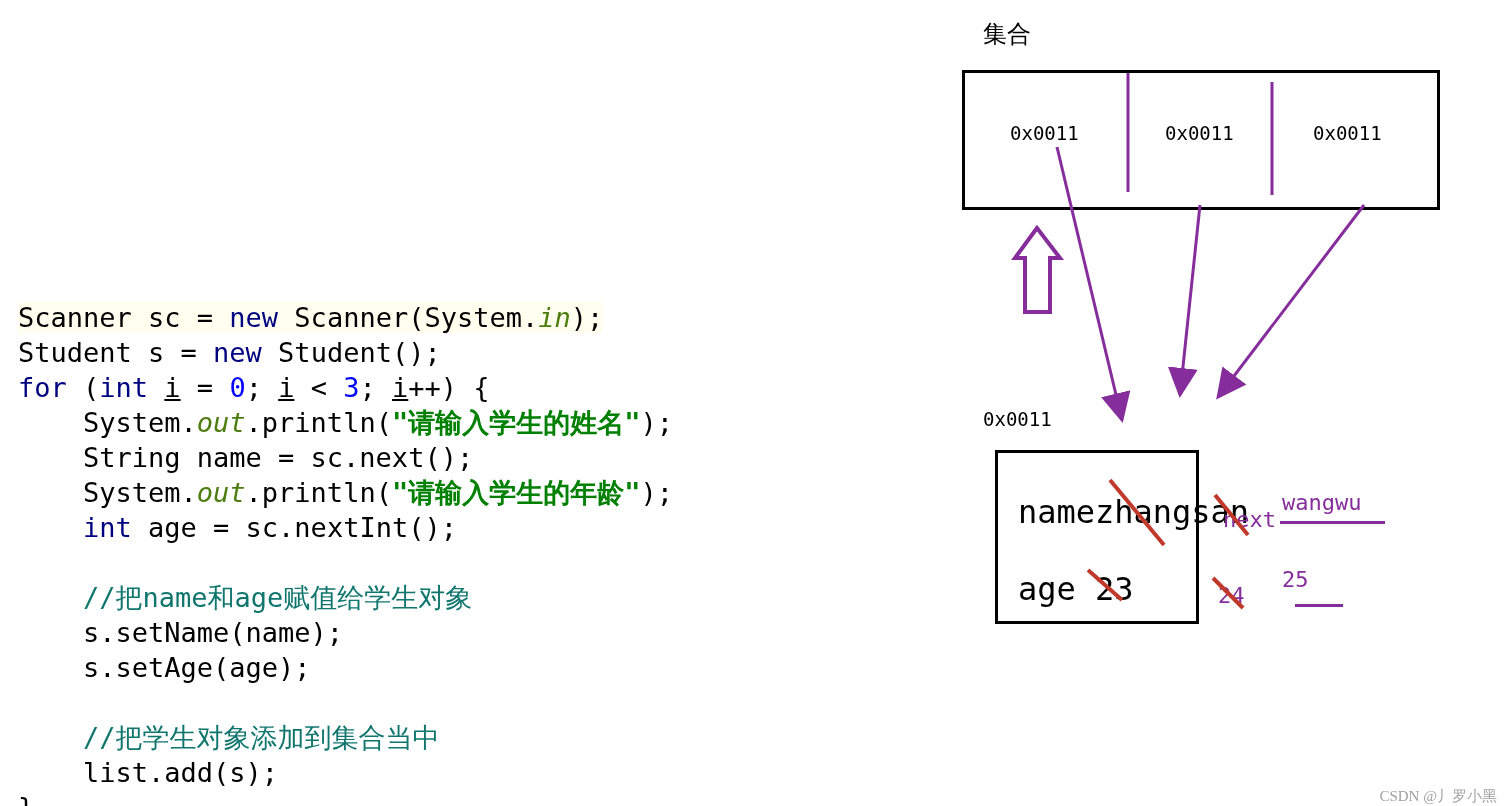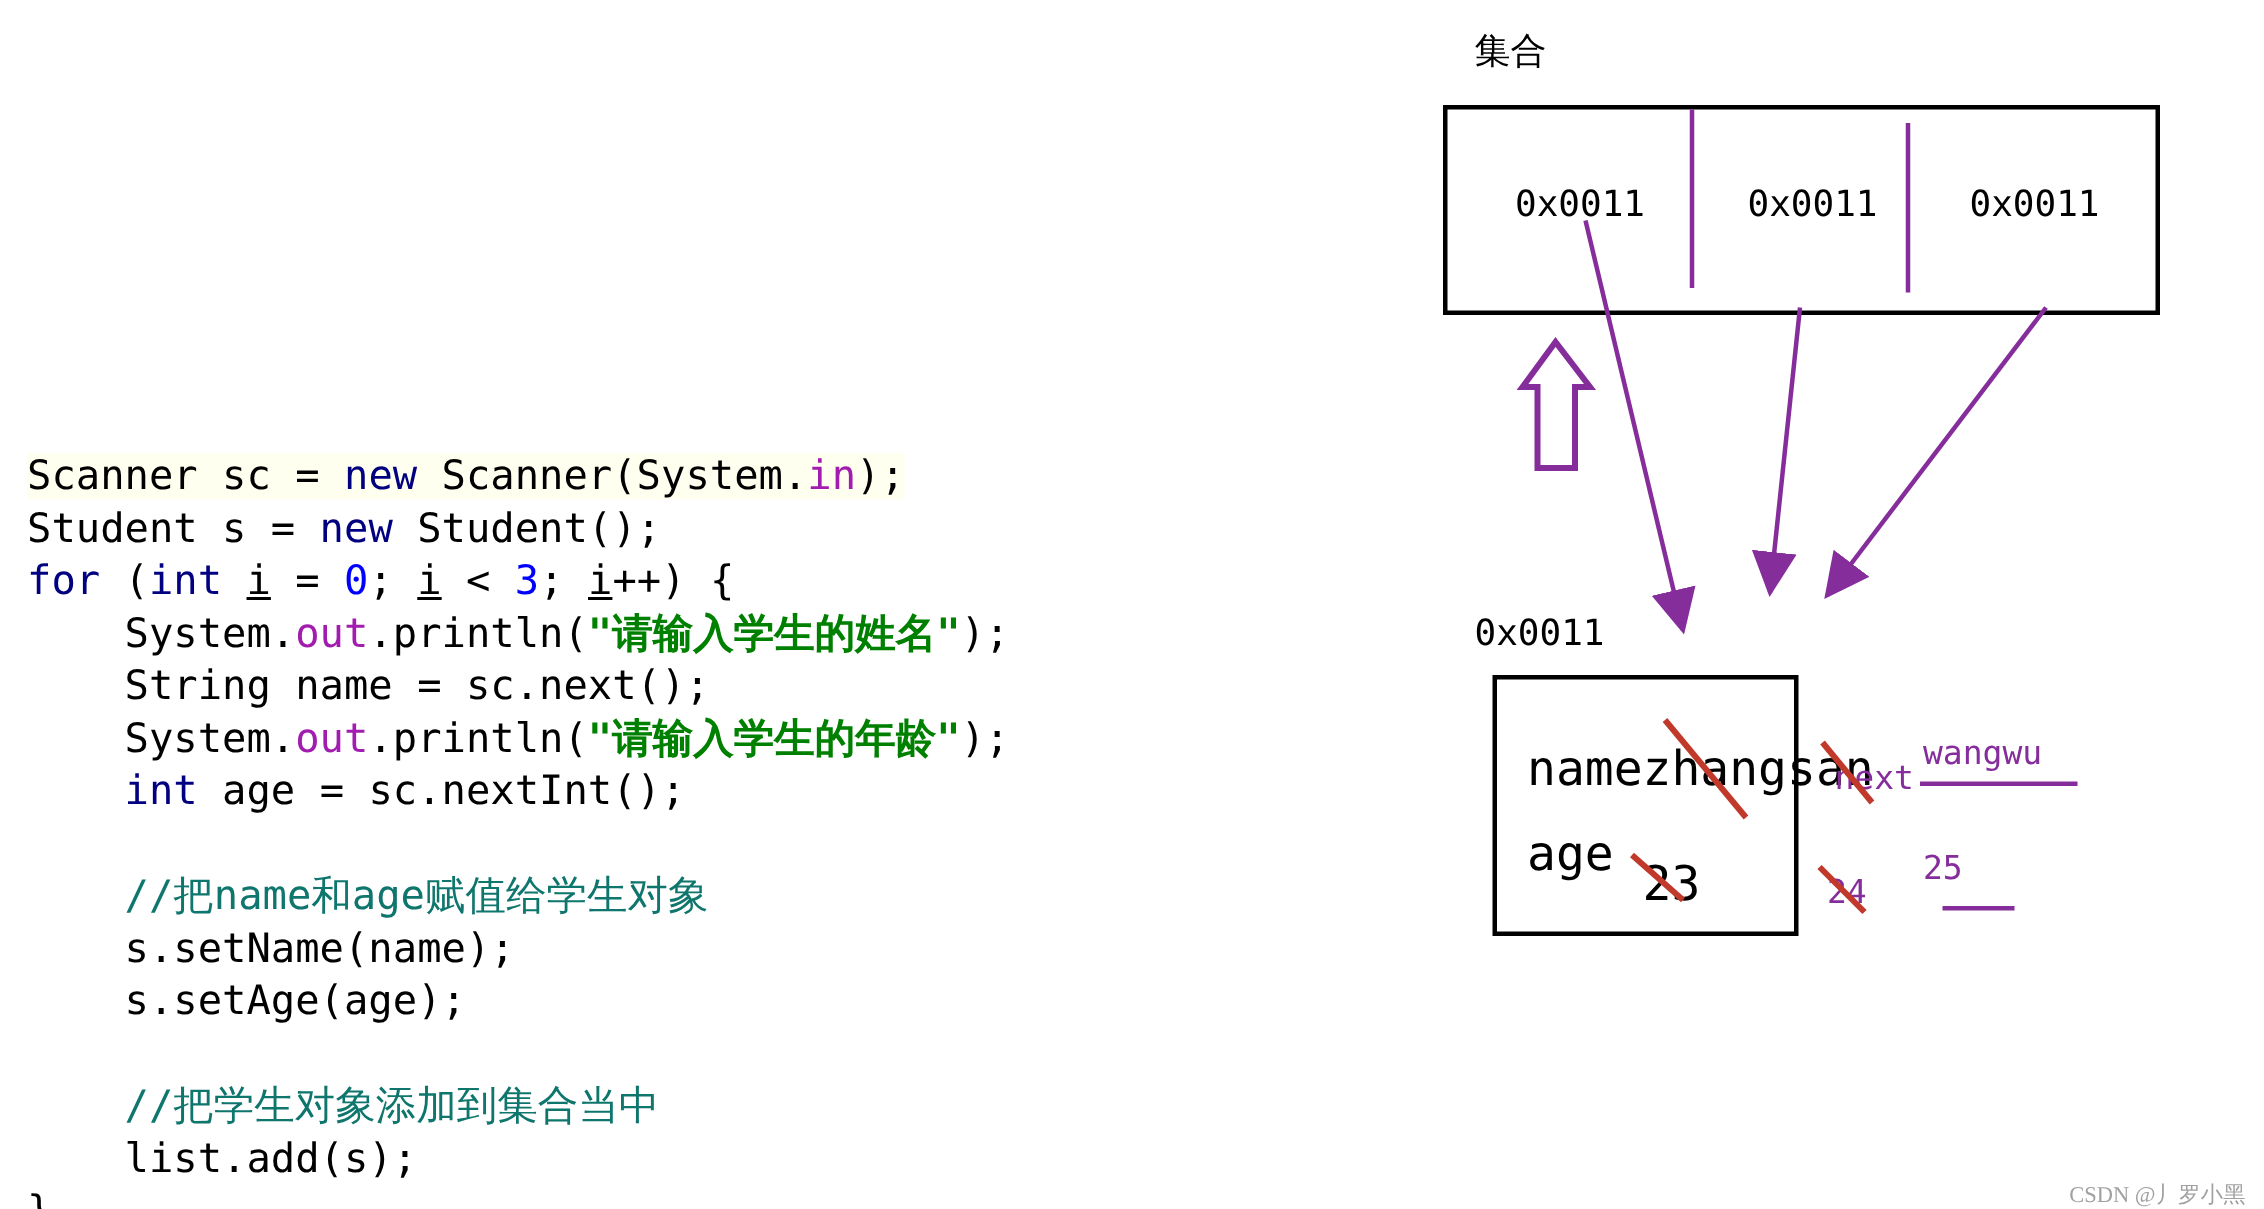--- a/index.html
+++ b/index.html
@@ -1,26 +1,26 @@
 <!DOCTYPE html>
 <html><head>
 <meta charset="utf-8">
 <style>
   html,body{margin:0;padding:0;width:1509px;height:806px;background:#fff;font-family:"Consolas","Microsoft YaHei",monospace;position:relative;overflow:hidden}
   .code{position:absolute;left:18px;top:265px;font-size:27px;line-height:35px;white-space:pre;color:#000}
   .kw{color:#000080;font-weight:normal}
-  .it{color:#a21caf}
+  .it{font-style:italic;color:#4d7c0f}
   .num{color:#0000ff}
   .str{color:#008000;font-weight:bold}
   .cmt{color:#0f766e}
   .under{text-decoration:underline}
   .hl{background:#fffff0}
   .title{position:absolute;font-size:24px;color:#000}
   .coll-box{position:absolute;border:3px solid #000}
-  .cell{position:absolute;font-size:24px;color:#000}
+  .cell{position:absolute;font-size:19px;color:#000}
   .obj-box{position:absolute;border:3px solid #000}
   .lbl{position:absolute;font-size:32px;color:#000}
   .purple-str{position:absolute;font-size:22px;color:#862d9c}
   .purple-under{position:absolute;height:3px;background:#862d9c}
   .watermark{position:absolute;right:12px;bottom:0;font-size:15px;color:rgba(120,120,120,.7);font-family:Liberation Serif, serif}
   svg.overlay{position:absolute;left:0;top:0;width:1509px;height:806px;pointer-events:none}
 </style>
 </head>
 <body>
 
@@ -45,21 +45,21 @@
 <div class="title" style="left:983px;top:18px">集合</div>
 
 <div class="coll-box" style="left:962px;top:70px;width:472px;height:134px"></div>
 <div class="cell" style="left:1010px;top:122px">0x0011</div>
 <div class="cell" style="left:1165px;top:122px">0x0011</div>
 <div class="cell" style="left:1313px;top:122px">0x0011</div>
 
 <div class="cell" style="left:983px;top:408px">0x0011</div>
 <div class="obj-box" style="left:995px;top:450px;width:198px;height:168px"></div>
 <div class="lbl" style="left:1018px;top:493px">name</div>
-<div class="lbl" style="left:1018px;top:550px">age</div>
+<div class="lbl" style="left:1018px;top:570px">age</div>
 <div class="lbl" style="left:1095px;top:493px">zhangsan</div>
 <div class="lbl" style="left:1095px;top:570px">23</div>
 
 <div class="purple-str" style="left:1223px;top:507px">next</div>
 <div class="purple-str" style="left:1218px;top:583px">24</div>
 <div class="purple-str" style="left:1282px;top:490px">wangwu</div>
 <div class="purple-str" style="left:1282px;top:567px">25</div>
 <div class="purple-under" style="left:1280px;top:521px;width:105px"></div>
 <div class="purple-under" style="left:1295px;top:604px;width:48px"></div>
 

